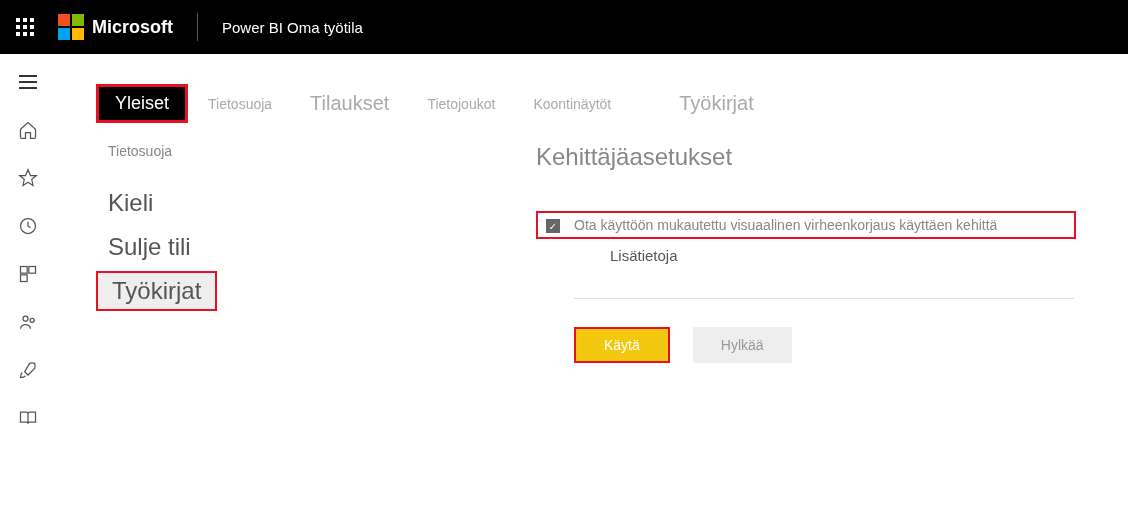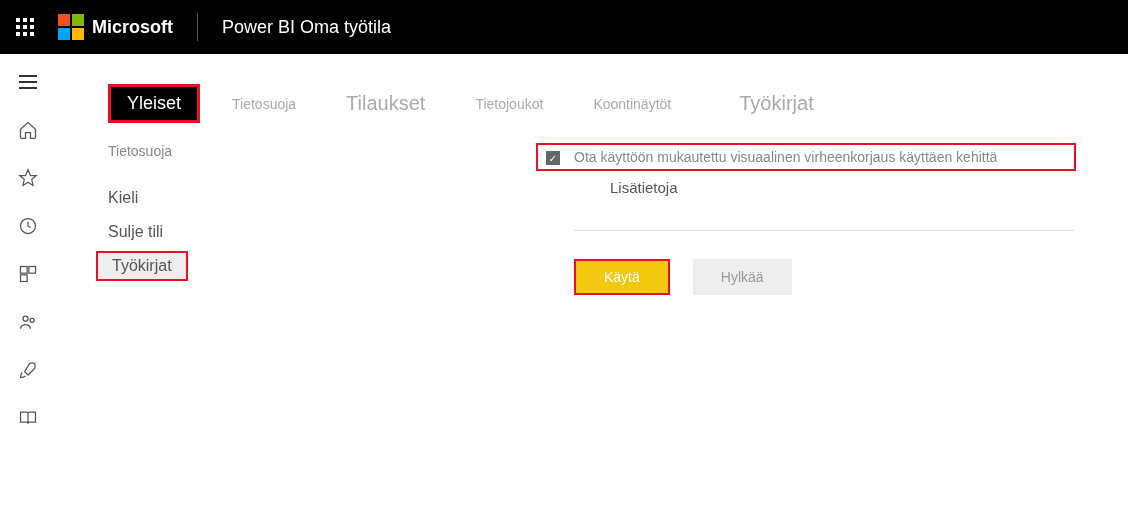--- a/index.html
+++ b/index.html
@@ -8,38 +8,38 @@
     .topbar { background: #000; height: 54px; display: flex; align-items: center; color: #fff; padding: 0 16px; text-align: center; }
     .app-launcher { display: grid; grid-template-columns: repeat(3, 4px); grid-template-rows: repeat(3, 4px); gap: 3px; margin-right: 24px; cursor: pointer; }
     .app-launcher span { background: #fff; width: 4px; height: 4px; }
     .ms-logo { display: grid; grid-template-columns: repeat(2, 12px); grid-template-rows: repeat(2, 12px); gap: 2px; margin-right: 8px; }
     .ms-logo .sq1 { background: #f25022; }
     .ms-logo .sq2 { background: #7fba00; }
     .ms-logo .sq3 { background: #00a4ef; }
     .ms-logo .sq4 { background: #ffb900; }
     .ms-brand { font-size: 18px; font-weight: 600; margin-right: 24px; }
     .divider { width: 1px; height: 28px; background: #555; margin-right: 24px; }
-    .product-title { font-size: 18px; font-weight: 300; }
+    .product-title { font-size: 15px; font-weight: 300; }
     
     .layout { display: flex; height: calc(524px - 54px); }
     .leftnav { width: 56px; background: #fff; display: flex; flex-direction: column; align-items: center; padding-top: 18px; gap: 28px; }
     .leftnav .nav-icon { width: 20px; height: 20px; color: #555; cursor: pointer; display: flex; align-items: center; justify-content: center; }
     .hamburger { display: flex; flex-direction: column; gap: 4px; }
     .hamburger span { width: 18px; height: 2px; background: #333; }
     
     .content { flex: 1; padding: 30px 0 0 40px; }
     .tabrow { display: flex; align-items: center; gap: 2px; }
-    .tab { padding: 6px 18px; font-size: 20px; color: #aaa; font-weight: 300; cursor: pointer; margin-left: 12px; }
+    .tab { padding: 6px 18px; font-size: 20px; color: #aaa; font-weight: 300; cursor: pointer; }
     .tab.small { font-size: 14px; }
     .tab.active { background: #000; color: #fff; border: 3px solid #e81123; font-size: 18px; padding: 6px 16px; }
     
     .body-area { display: flex; margin-top: 20px; }
     .settings-col { width: 440px; }
     .settings-header-small { font-size: 14px; color: #888; margin-left: 12px; margin-bottom: 22px; font-weight: 300; }
-    .settings-item { font-size: 16px; color: #555; padding: 8px 12px; font-weight: 300; cursor: pointer; }
+    .settings-item { font-size: 24px; color: #555; padding: 8px 12px; font-weight: 300; cursor: pointer; }
     .settings-item.selected { background: #eee; border: 2px solid #e81123; display: inline-block; padding: 4px 14px; }
     .settings-item.arcgis { font-size: 16px; color: #333; margin-top: 12px; }
     .selected-wrapper { margin: 2px 0; }
     
     .detail-col { flex: 1; }
     .detail-title { font-size: 24px; color: #888; font-weight: 300; margin-bottom: 40px; }
     .checkbox-row { border: 2px solid #e81123; padding: 4px 8px; display: flex; align-items: flex-start; gap: 14px; width: 540px; }
     .checkbox { width: 14px; height: 14px; background: #666; display: flex; align-items: center; justify-content: center; color: #fff; font-size: 10px; flex-shrink: 0; margin-top: 2px; }
     .checkbox-label { font-size: 14px; color: #888; white-space: nowrap; overflow: hidden; }
     .more-info { font-size: 15px; color: #555; margin-left: 74px; margin-top: 8px; font-weight: 400; }
@@ -142,20 +142,21 @@
       <div class="settings-col">
         <div class="settings-header-small">Tietosuoja</div>
         <div class="settings-item">Kieli</div>
         <div class="settings-item">Sulje tili</div>
         <div class="selected-wrapper">
           <div class="settings-item selected">Työkirjat</div>
         </div>
       </div>
 
       <div class="detail-col">
+        <div class="detail-title">Kehittäjäasetukset</div>
         <div class="checkbox-row">
           <div class="checkbox">✓</div>
           <div class="checkbox-label">Ota käyttöön mukautettu visuaalinen virheenkorjaus käyttäen kehittä</div>
         </div>
         <div class="more-info">Lisätietoja</div>
         <hr class="hr">
         <div class="btnrow">
           <button class="btn apply">Käytä</button>
           <button class="btn discard">Hylkää</button>
         </div>

